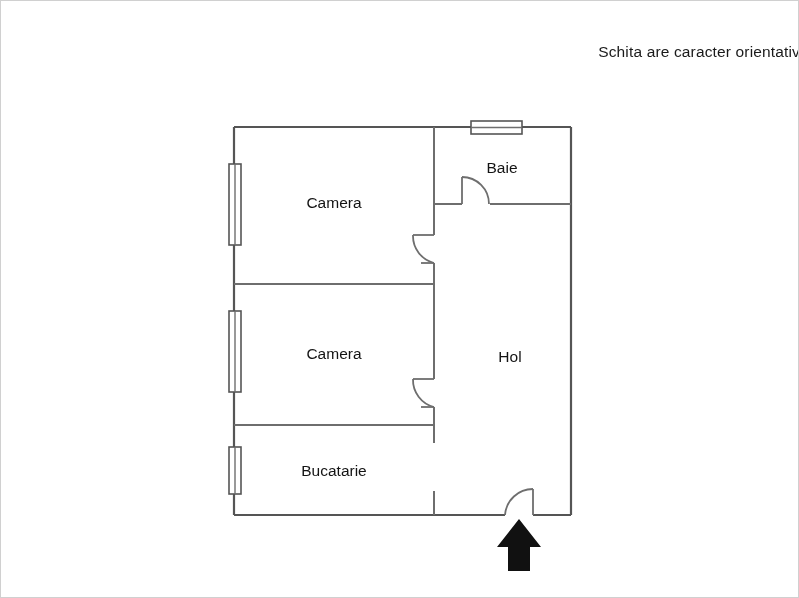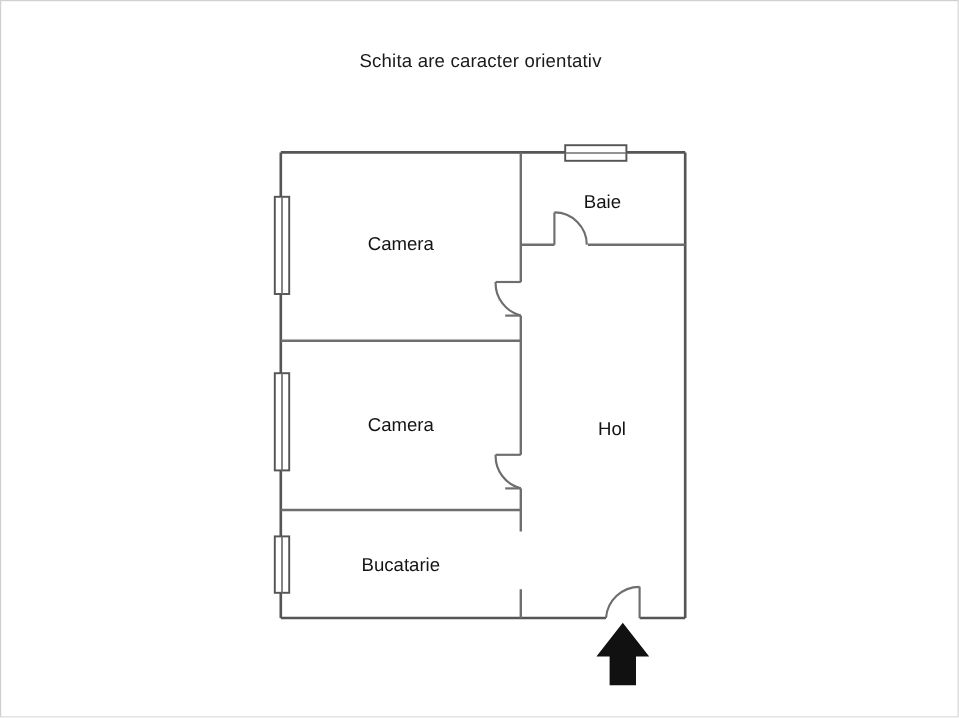--- a/index.html
+++ b/index.html
@@ -15,21 +15,21 @@
     box-sizing: border-box;
     border: 1px solid #d0d0d0;
     overflow: hidden;
     font-family: "Liberation Sans", sans-serif;
   }
   #plan-title {
     position: absolute;
     left: 0;
     top: 42px;
     width: 799px;
-    text-align: center;
+    text-align: right;
     font-size: 15.5px;
     color: #1a1a1a;
     letter-spacing: 0.15px;
     font-family: "Liberation Sans", sans-serif;
   }
   #plan-svg {
     position: absolute;
     left: 0;
     top: 0;
   }

